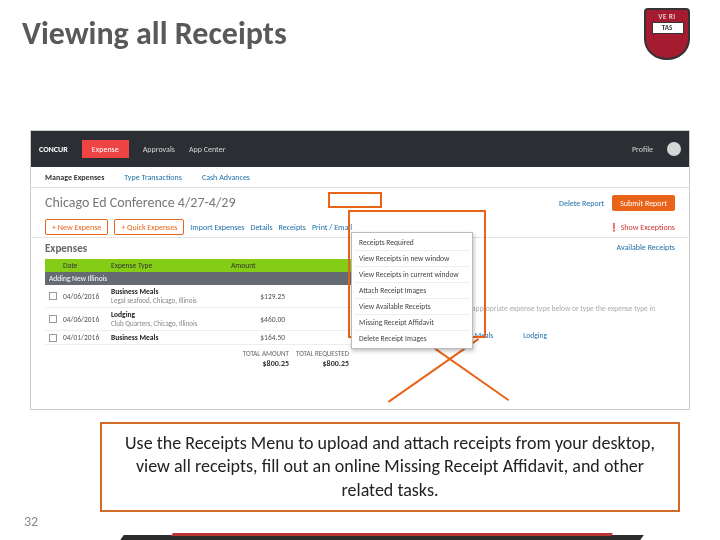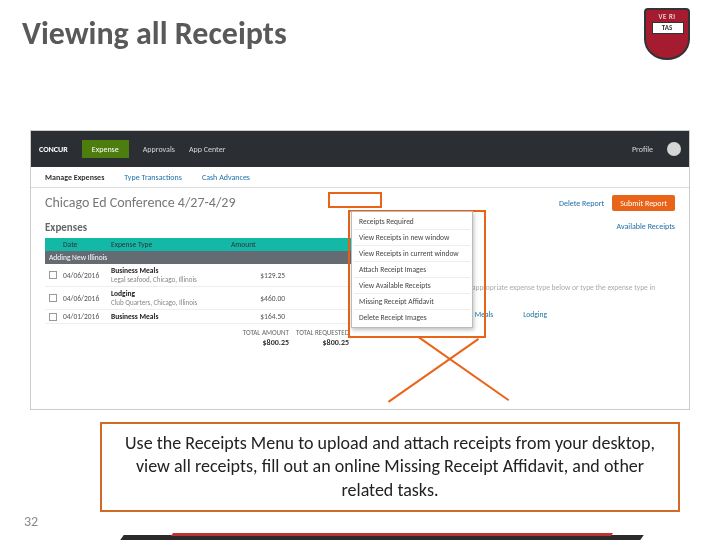--- a/index.html
+++ b/index.html
@@ -9,41 +9,41 @@
 
   .logo { position: absolute; top: 8px; right: 26px; width: 50px; height: 60px; }
   .shield { width: 46px; height: 52px; background: #a51c30; border-radius: 4px 4px 50% 50% / 4px 4px 40% 40%; position: relative; border: 2px solid #333; }
   .shield::before { content: ""; position: absolute; top: 12px; left: 6px; width: 30px; height: 10px; background: #fff; border: 1px solid #333; }
   .shield-text { position: absolute; top: 2px; left: 0; right: 0; text-align: center; font-size: 7px; color: #fff; letter-spacing: 0.5px; }
   .shield-tas { position: absolute; top: 13px; left: 0; right: 0; text-align: center; font-size: 7px; color: #333; font-weight: bold; }
 
   .screenshot { position: absolute; top: 130px; left: 30px; width: 660px; height: 280px; border: 1px solid #ccc; font-size: 9px; color: #555; background: #fff; }
   .ss-topbar { background: #2b2f33; height: 36px; display: flex; align-items: center; color: #d6d6d6; padding: 0 8px; gap: 14px; font-size: 8px; }
   .ss-topbar .brand { color: #fff; font-weight: bold; }
-  .ss-topbar .nav-active { background: #4d7c0f; padding: 4px 10px; color: #fff; }
+  .ss-topbar .nav-active { background: #ef4444; padding: 4px 10px; color: #fff; }
   .ss-topbar .spacer { flex: 1; }
   .ss-topbar .avatar { width: 14px; height: 14px; background: #d6d6d6; border-radius: 50%; }
 
   .ss-subnav { display: flex; gap: 20px; padding: 5px 14px; color: #1b6ea8; font-size: 8px; border-bottom: 1px solid #ddd; }
   .ss-subnav span:first-child { color: #333; font-weight: 600; }
 
   .ss-report-head { display: flex; align-items: center; padding: 6px 14px; }
   .ss-report-title { font-size: 14px; color: #777; flex: 1; }
   .ss-delete { color: #1b6ea8; font-size: 8px; margin-right: 8px; }
   .ss-submit { background: #e96419; color: #fff; padding: 3px 8px; font-size: 8px; border-radius: 2px; }
 
   .ss-toolbar { display: flex; gap: 6px; padding: 2px 14px; font-size: 8px; align-items: center; color: #1b6ea8; border-bottom: 1px solid #e4e4e4; }
   .ss-btn-outline { border: 1px solid #e96419; color: #e96419; padding: 2px 6px; border-radius: 2px; }
   .ss-toolbar .spacer { flex: 1; }
   .ss-toolbar .warn { color: #c33; }
 
   .ss-body { display: flex; position: relative; }
   .ss-left { flex: 0 0 320px; padding: 4px 0 4px 14px; }
   .ss-left h4 { font-size: 11px; color: #666; font-weight: 600; margin-bottom: 4px; }
-  .ss-thead { display: grid; grid-template-columns: 14px 48px 120px 60px; background: #14b8a6; font-size: 7.5px; padding: 2px 4px; color: #333; }
+  .ss-thead { display: grid; grid-template-columns: 14px 48px 120px 60px; background: #84cc16; font-size: 7.5px; padding: 2px 4px; color: #333; }
   .ss-addrow { background: #646b72; color: #fff; padding: 2px 4px; font-size: 7.5px; }
   .ss-row { display: grid; grid-template-columns: 14px 48px 120px 60px; padding: 2px 4px; font-size: 7.5px; border-bottom: 1px solid #eee; align-items: center; }
   .ss-row .cb { width: 8px; height: 8px; border: 1px solid #999; }
   .ss-row .et strong { display: block; color: #222; }
   .ss-row .et em { font-style: normal; color: #888; font-size: 7px; }
   .ss-row .amt { text-align: right; padding-right: 6px; }
   .ss-totals { display: grid; grid-template-columns: 180px 60px 60px; padding: 4px; font-size: 8px; }
   .ss-totals .lbl { text-align: right; color: #666; font-size: 7px; }
   .ss-totals .val { text-align: right; font-weight: 600; color: #333; }
 
@@ -95,20 +95,30 @@
     <span>Type Transactions</span>
     <span>Cash Advances</span>
   </div>
 
   <div class="ss-report-head">
     <span class="ss-report-title">Chicago Ed Conference 4/27-4/29</span>
     <span class="ss-delete">Delete Report</span>
     <span class="ss-submit">Submit Report</span>
   </div>
 
+  <div class="ss-toolbar">
+    <span class="ss-btn-outline">+ New Expense</span>
+    <span class="ss-btn-outline">+ Quick Expenses</span>
+    <span>Import Expenses</span>
+    <span>Details</span>
+    <span>Receipts</span>
+    <span>Print / Email</span>
+    <span class="spacer"></span>
+    <span class="warn">❗ <span>Show Exceptions</span></span>
+  </div>
 
   <div class="ss-body">
     <div class="ss-left">
       <h4>Expenses</h4>
       <div class="ss-thead">
         <span></span>
         <span>Date</span>
         <span>Expense Type</span>
         <span>Amount</span>
       </div>

